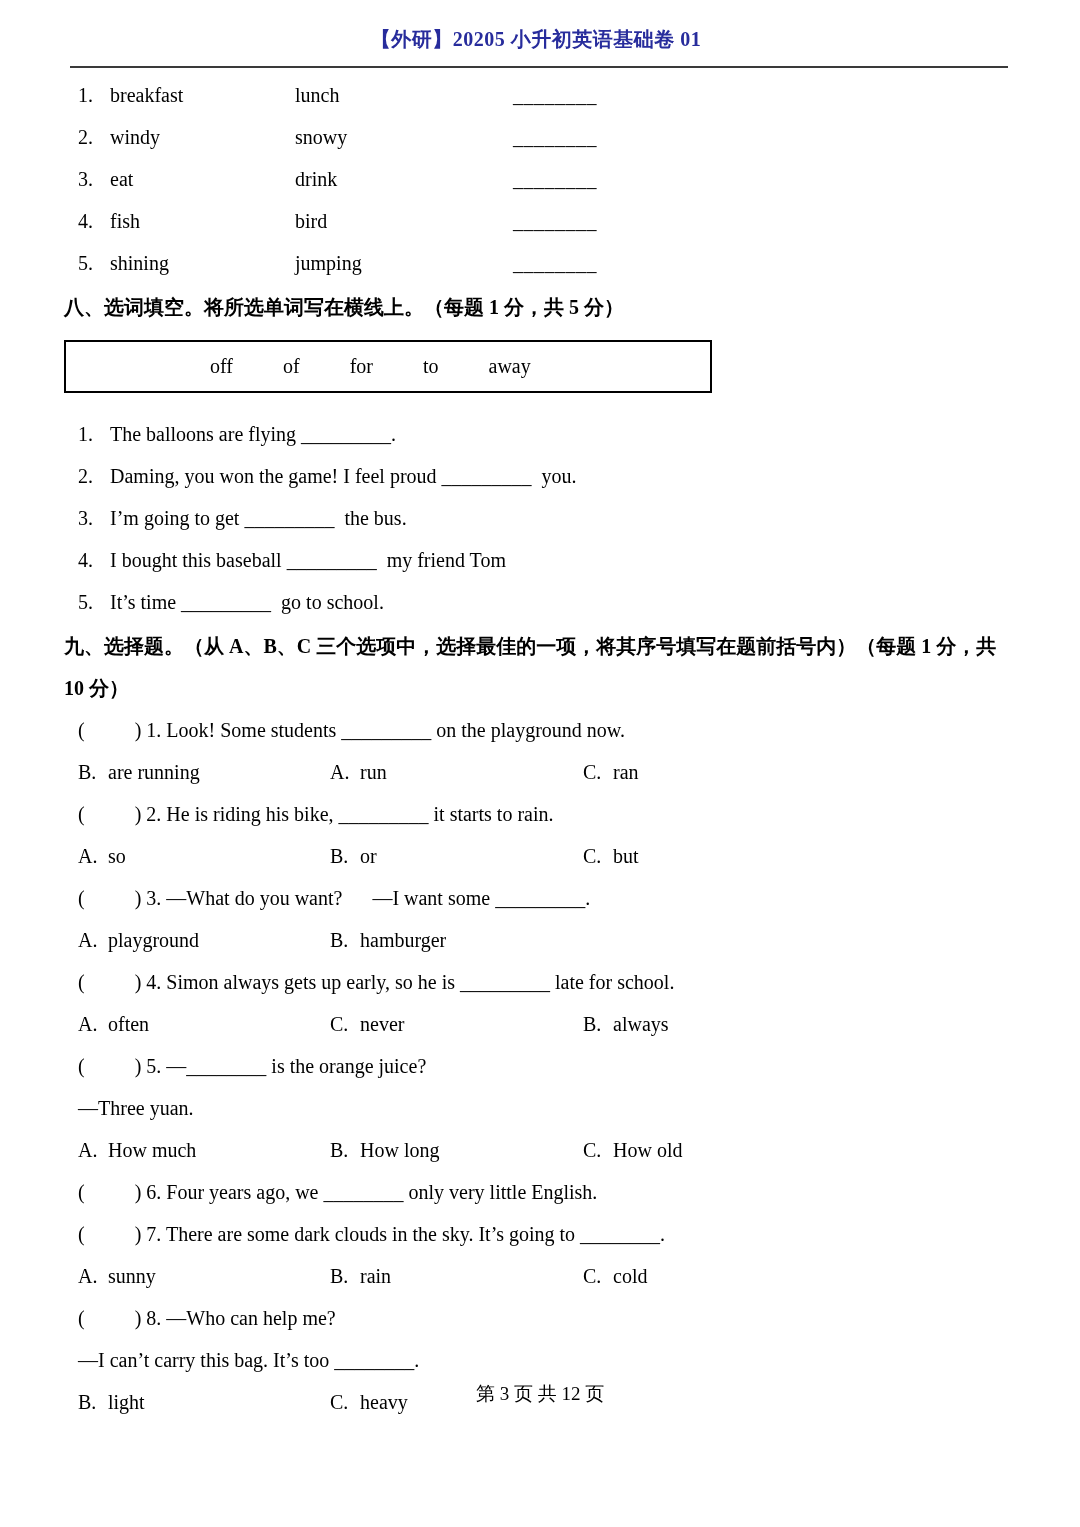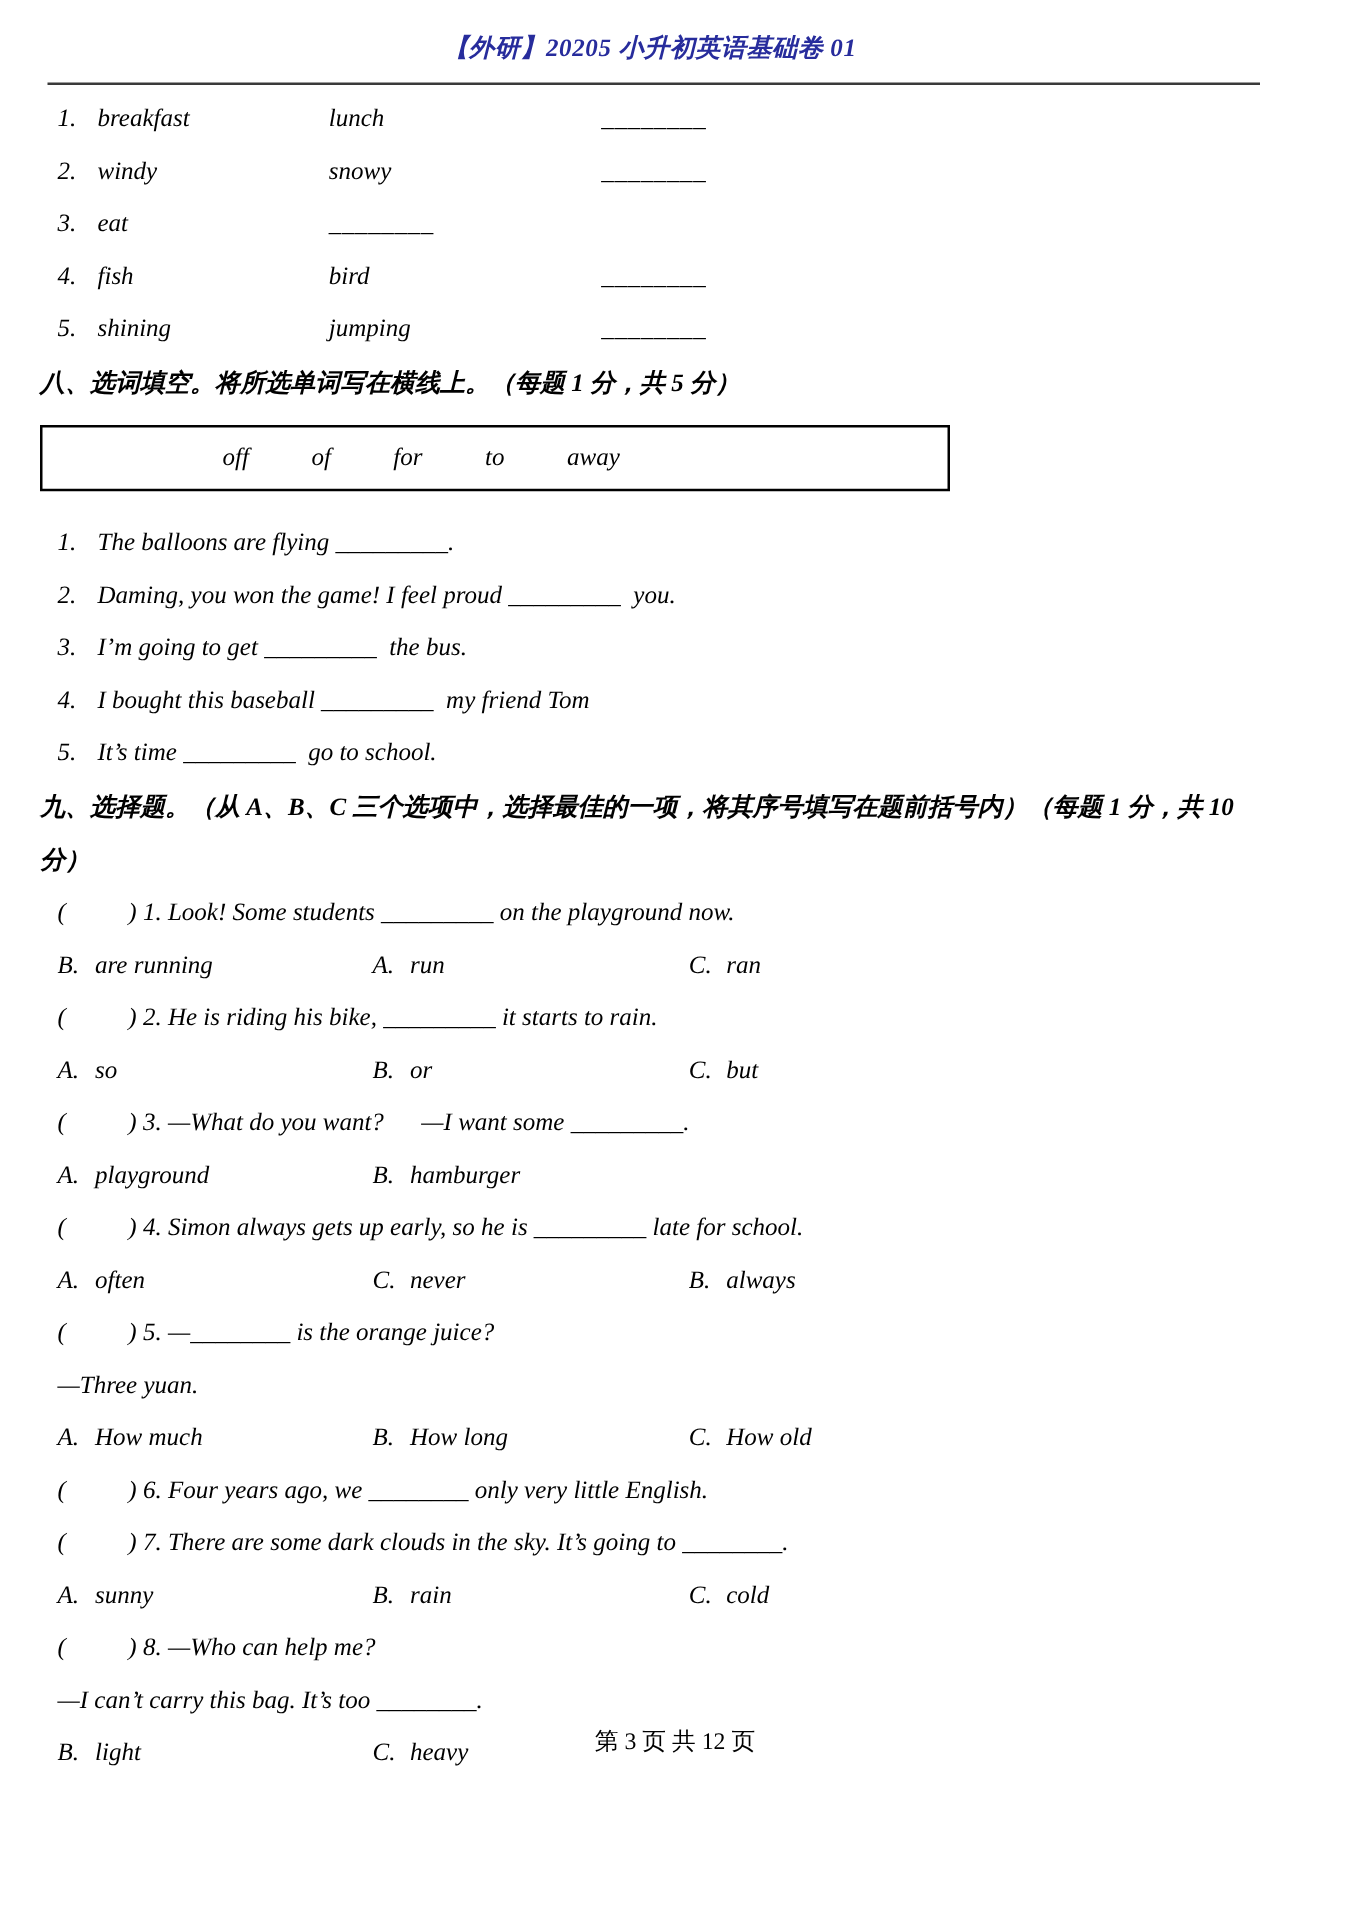--- a/index.html
+++ b/index.html
@@ -6,21 +6,21 @@
   body {
     width: 1080px;
     height: 1527px;
     background: #ffffff;
     font-family: "Liberation Serif", "DejaVu Serif", serif;
     font-size: 20px;
     color: #000000;
     position: relative;
     overflow: hidden;
   }
-  .page { padding: 24px 72px 0 32px; font-style: italic; }
+  .page { padding: 24px 72px 0 64px; }
   .doc-title {
     text-align: center;
     color: #272c9c;
     font-weight: bold;
     font-size: 20px;
     letter-spacing: 0.5px;
     line-height: 30px;
   }
   .rule {
     border: none;
@@ -36,21 +36,21 @@
     line-height: 42px;
     margin-left: 14px;
   }
   .section-heading {
     line-height: 42px;
     font-weight: bold;
     white-space: pre-wrap;
     margin-top: 2px;
   }
   .word-bank {
-    width: 728px;
+    width: 648px;
     height: 53px;
     border: 2px solid #000000;
     display: flex;
     align-items: center;
     padding-left: 144px;
     gap: 50px;
     margin: 12px 0 20px 0;
     box-sizing: border-box;
   }
   .opt-row {
@@ -84,20 +84,21 @@
     <span>lunch</span>
     <span class="blank">________</span>
   </div>
   <div class="pair-row">
     <span><span class="num">2.</span><span>windy</span></span>
     <span>snowy</span>
     <span class="blank">________</span>
   </div>
   <div class="pair-row">
     <span><span class="num">3.</span><span>eat</span></span>
+    <span>drink</span>
     <span class="blank">________</span>
   </div>
   <div class="pair-row">
     <span><span class="num">4.</span><span>fish</span></span>
     <span>bird</span>
     <span class="blank">________</span>
   </div>
   <div class="pair-row">
     <span><span class="num">5.</span><span>shining</span></span>
     <span>jumping</span>

